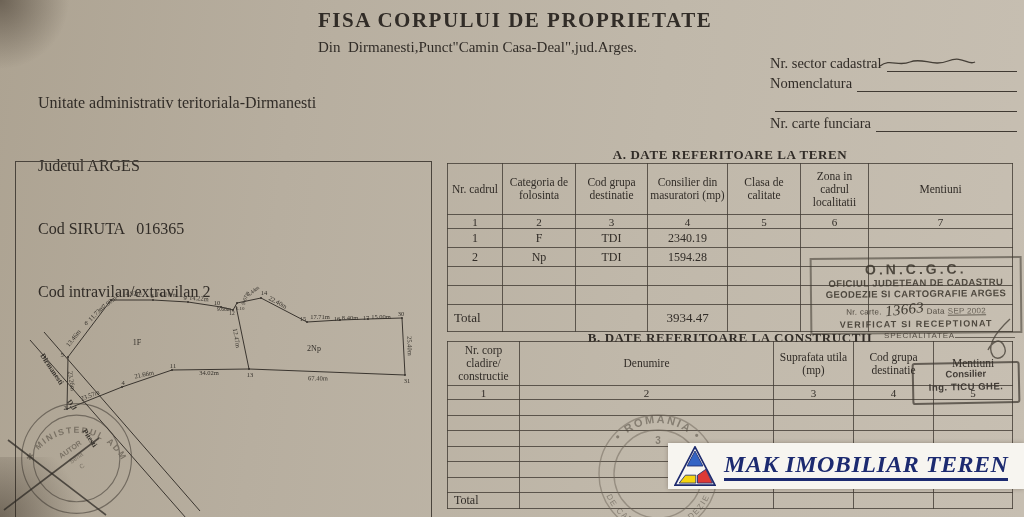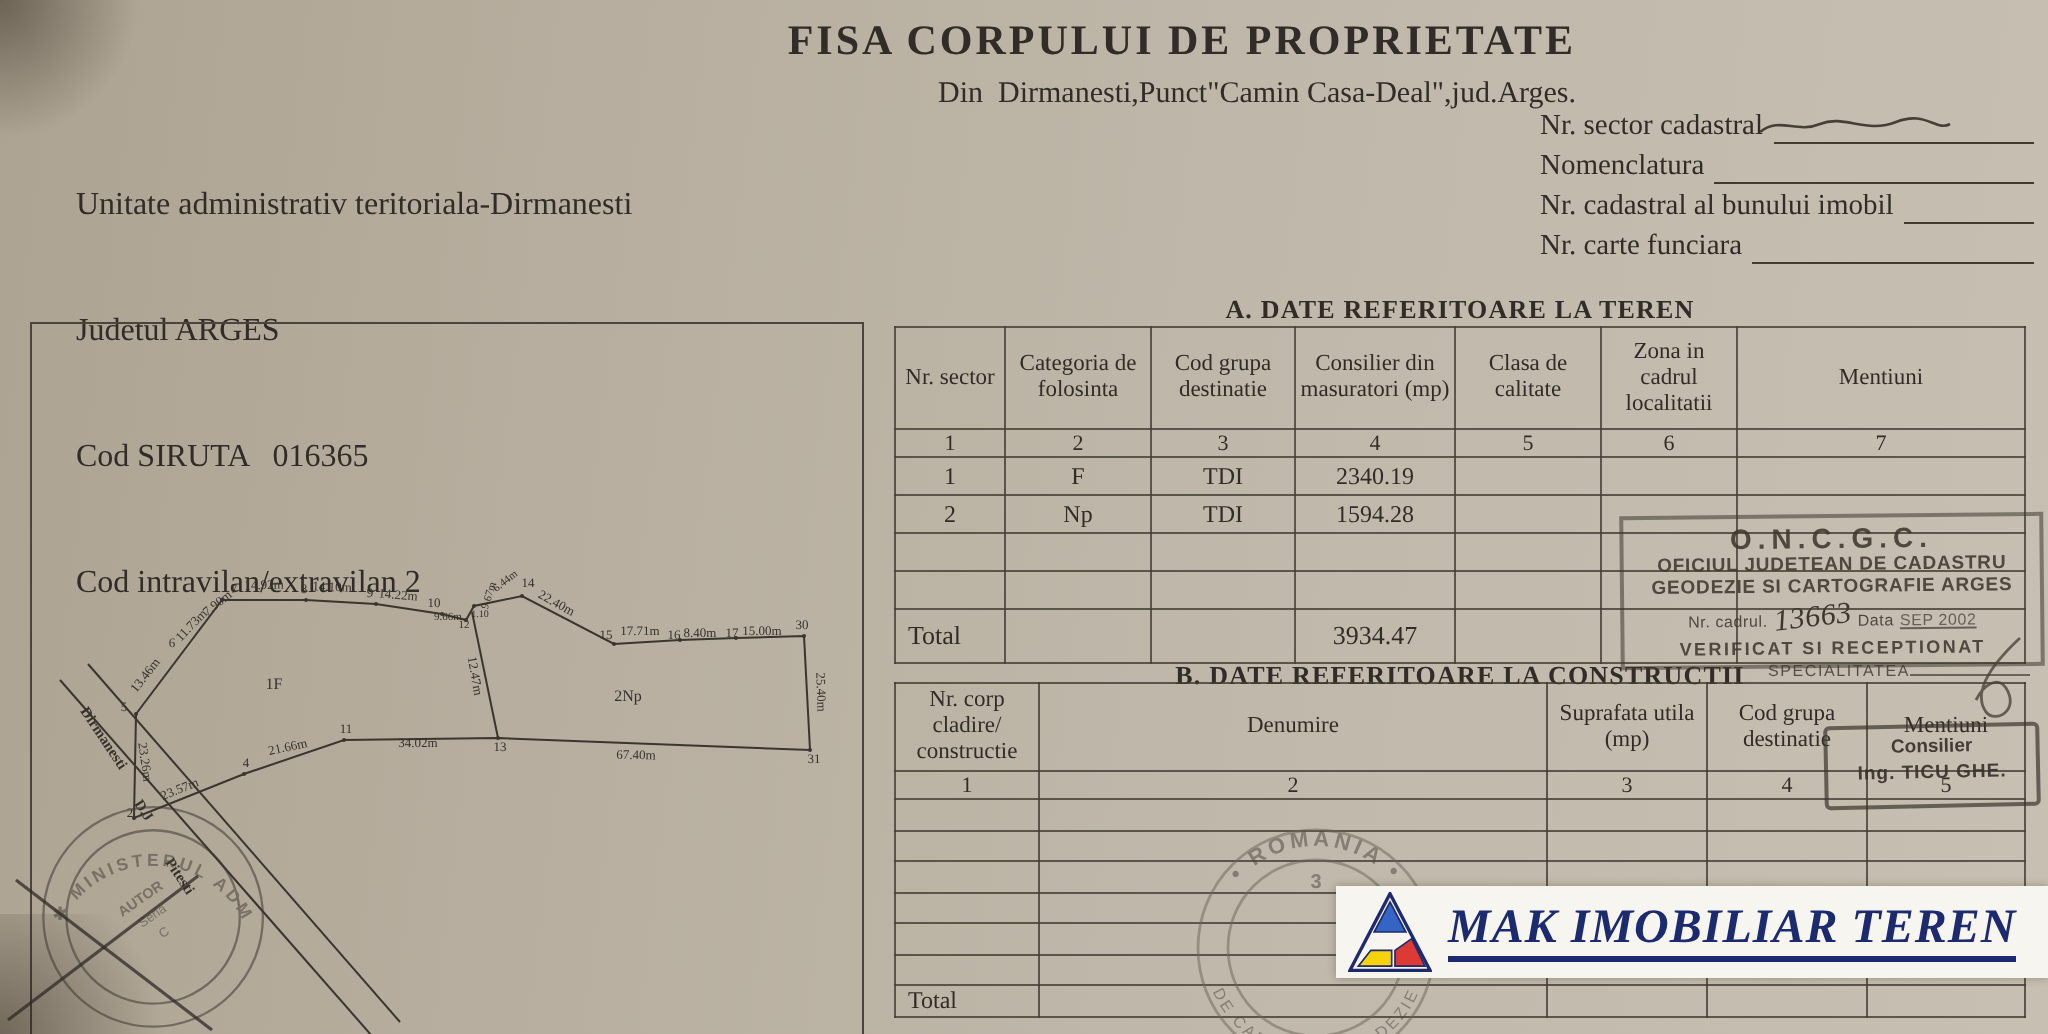--- a/index.html
+++ b/index.html
@@ -5,21 +5,21 @@
   html,body{margin:0;padding:0;}
   #page{position:relative;width:1024px;height:517px;overflow:hidden;
     background:linear-gradient(97deg,#ada392 0%,#b7ae9f 28%,#c0b8aa 62%,#c7bfb2 100%);
     font-family:"Liberation Serif",serif;color:#312c27;}
   #page::before{content:"";position:absolute;left:0;top:0;width:70px;height:70px;
     background:radial-gradient(circle at 0 0,rgba(45,35,25,.5),rgba(45,35,25,0) 70%);pointer-events:none;}
   #page::after{content:"";position:absolute;left:0;bottom:0;width:90px;height:60px;
     background:radial-gradient(circle at 0 100%,rgba(40,30,20,.45),rgba(40,30,20,0) 75%);pointer-events:none;}
 
   
-  .titleblock{position:absolute;left:318px;top:8px;width:470px;text-align:right;}
+  .titleblock{position:absolute;left:318px;top:8px;width:470px;text-align:left;}
   .doc-title{font-size:21px;font-weight:600;letter-spacing:1.5px;}
   .doc-sub{font-size:15px;margin-top:6px;white-space:pre-wrap;}
   .ident{position:absolute;left:38px;top:50px;font-size:16px;line-height:21px;white-space:pre-wrap;}
   .cad{position:absolute;left:770px;top:52px;width:247px;font-size:14.5px;}
   .cad-row{display:flex;align-items:flex-end;height:20px;}
   .cad-row .lbl{white-space:nowrap;}
   .cad-row .fill-line{flex:1;border-bottom:1px solid #403a33;margin-left:5px;height:13px;}
 
   
   .sketchbox{position:absolute;left:15px;top:161px;width:415px;height:356px;
@@ -99,21 +99,20 @@
   <div class="cad">
     <div class="cad-row">
       <span class="lbl">Nr. sector cadastral</span>
         <span class="fill-line"></span>
     </div>
     <div class="cad-row">
       <span class="lbl">Nomenclatura</span>
         <span class="fill-line"></span>
     </div>
     <div class="cad-row">
-      <span class="lbl">Nr. cadastral al bunului imobil</span>
         <span class="fill-line"></span>
     </div>
     <div class="cad-row">
       <span class="lbl">Nr. carte funciara</span>
         <span class="fill-line"></span>
     </div>
   </div>
 
   <svg class="scribble" style="left:878px;top:54px" width="100" height="16" viewBox="0 0 100 16">
     <path d="M2,12 C12,4 20,13 32,8 S55,13 70,7 S90,12 97,8" fill="none" stroke="#453f37" stroke-width="1.3"></path>
@@ -203,21 +202,21 @@
         <col style="width:55px">
         <col style="width:73px">
         <col style="width:72px">
         <col style="width:80px">
         <col style="width:73px">
         <col style="width:68px">
         <col>
       </colgroup>
     <thead>
         <tr class="hd" id="ta-head">
-          <th>Nr. sector</th>
+          <th>Nr. cadrul</th>
           <th>Categoria de folosinta</th>
           <th>Cod grupa destinatie</th>
           <th>Consilier din masuratori (mp)</th>
           <th>Clasa de calitate</th>
           <th>Zona in cadrul localitatii</th>
           <th>Mentiuni</th>
         </tr>
         <tr class="idx" id="ta-index">
           <td>1</td>
           <td>2</td>
@@ -357,21 +356,21 @@
           <td></td>
         </tr>
       </tfoot>
   </table>
 
   <div class="oncgc">
     <div class="o1">O.N.C.G.C.</div>
     <div class="o2">OFICIUL JUDETEAN DE CADASTRU</div>
     <div class="o2">GEODEZIE SI CARTOGRAFIE ARGES</div>
     <div class="o4">
-      <span>Nr. cadrul.</span><span class="hand">13663</span><span>Data</span><span class="datestamp">SEP 2002</span>
+      <span>Nr. carte.</span><span class="hand">13663</span><span>Data</span><span class="datestamp">SEP 2002</span>
     </div>
     <div class="o5">VERIFICAT SI RECEPTIONAT</div>
   </div>
   <div class="oncgc-spec">
     <span>SPECIALITATEA</span><span class="fill"></span>
   </div>
 
   <svg class="scribble" style="left:972px;top:316px" width="48" height="48" viewBox="0 0 48 48">
     <path d="M38,3 C24,16 14,30 21,40 C26,46 38,39 31,28 C27,22 20,26 16,34" fill="none" stroke="#4a443b" stroke-width="1.4" opacity=".8"></path>
   </svg>

